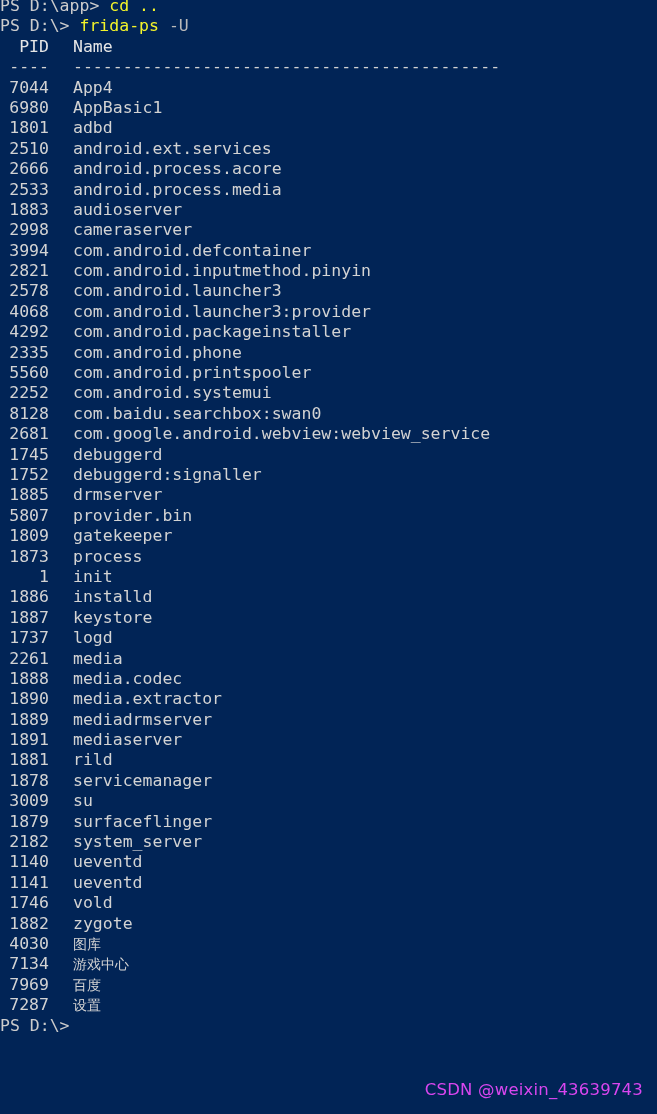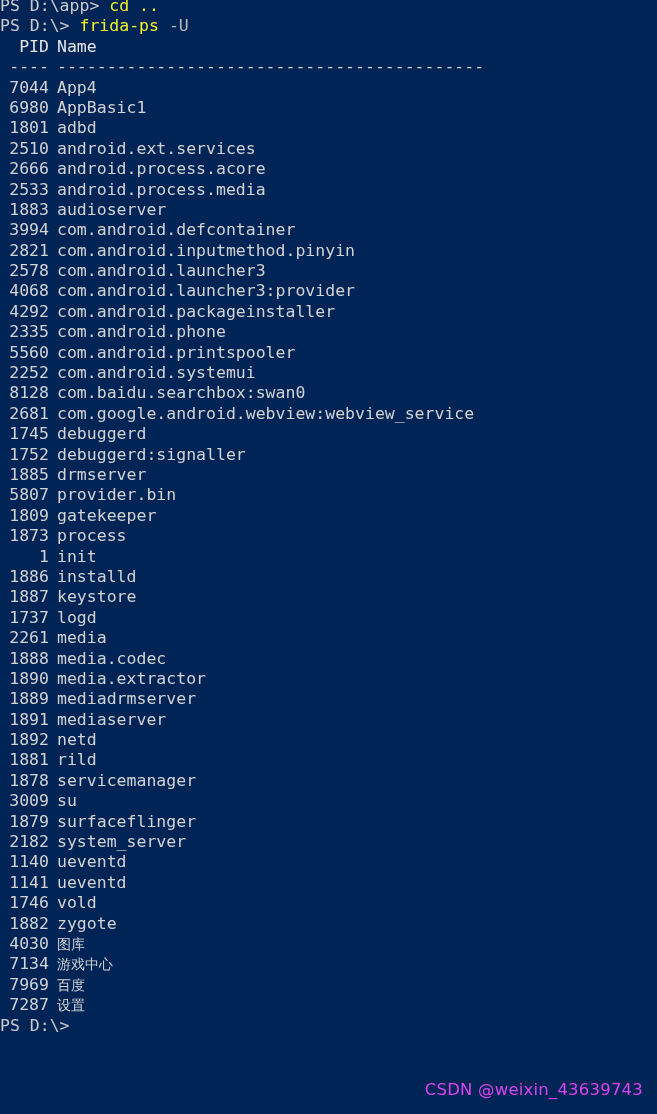--- a/index.html
+++ b/index.html
@@ -44,21 +44,21 @@
     color: #d3d3d3;
   }
   .pid {
     display: inline-block;
     width: 52px;
     text-align: right;
     margin-left: -3px;
   }
   .name {
     display: inline-block;
-    margin-left: 8px;
+    margin-left: 24px;
   }
   .hdr { color: #e6e6e6; }
   .cjk {
     font-family: Liberation Mono, monospace;
     font-size: 14px;
   }
   #watermark {
     position: absolute;
     right: 14px;
     bottom: 14px;
@@ -84,20 +84,21 @@
     <div class="row"><span class="pid">----</span><span class="name">-------------------------------------------</span></div>
 
     <div id="rows">
         <div class="row"><span class="pid">7044</span><span class="name">App4</span></div>
         <div class="row"><span class="pid">6980</span><span class="name">AppBasic1</span></div>
         <div class="row"><span class="pid">1801</span><span class="name">adbd</span></div>
         <div class="row"><span class="pid">2510</span><span class="name">android.ext.services</span></div>
         <div class="row"><span class="pid">2666</span><span class="name">android.process.acore</span></div>
         <div class="row"><span class="pid">2533</span><span class="name">android.process.media</span></div>
         <div class="row"><span class="pid">1883</span><span class="name">audioserver</span></div>
+        <div class="row"><span class="pid">2998</span><span class="name">cameraserver</span></div>
         <div class="row"><span class="pid">3994</span><span class="name">com.android.defcontainer</span></div>
         <div class="row"><span class="pid">2821</span><span class="name">com.android.inputmethod.pinyin</span></div>
         <div class="row"><span class="pid">2578</span><span class="name">com.android.launcher3</span></div>
         <div class="row"><span class="pid">4068</span><span class="name">com.android.launcher3:provider</span></div>
         <div class="row"><span class="pid">4292</span><span class="name">com.android.packageinstaller</span></div>
         <div class="row"><span class="pid">2335</span><span class="name">com.android.phone</span></div>
         <div class="row"><span class="pid">5560</span><span class="name">com.android.printspooler</span></div>
         <div class="row"><span class="pid">2252</span><span class="name">com.android.systemui</span></div>
         <div class="row"><span class="pid">8128</span><span class="name">com.baidu.searchbox:swan0</span></div>
         <div class="row"><span class="pid">2681</span><span class="name">com.google.android.webview:webview_service</span></div>
@@ -109,21 +110,20 @@
         <div class="row"><span class="pid">1873</span><span class="name">process</span></div>
         <div class="row"><span class="pid">1</span><span class="name">init</span></div>
         <div class="row"><span class="pid">1886</span><span class="name">installd</span></div>
         <div class="row"><span class="pid">1887</span><span class="name">keystore</span></div>
         <div class="row"><span class="pid">1737</span><span class="name">logd</span></div>
         <div class="row"><span class="pid">2261</span><span class="name">media</span></div>
         <div class="row"><span class="pid">1888</span><span class="name">media.codec</span></div>
         <div class="row"><span class="pid">1890</span><span class="name">media.extractor</span></div>
         <div class="row"><span class="pid">1889</span><span class="name">mediadrmserver</span></div>
         <div class="row"><span class="pid">1891</span><span class="name">mediaserver</span></div>
-        <div class="row"><span class="pid">1892</span><span class="name">netd</span></div>
         <div class="row"><span class="pid">1881</span><span class="name">rild</span></div>
         <div class="row"><span class="pid">1878</span><span class="name">servicemanager</span></div>
         <div class="row"><span class="pid">3009</span><span class="name">su</span></div>
         <div class="row"><span class="pid">1879</span><span class="name">surfaceflinger</span></div>
         <div class="row"><span class="pid">2182</span><span class="name">system_server</span></div>
         <div class="row"><span class="pid">1140</span><span class="name">ueventd</span></div>
         <div class="row"><span class="pid">1141</span><span class="name">ueventd</span></div>
         <div class="row"><span class="pid">1746</span><span class="name">vold</span></div>
         <div class="row"><span class="pid">1882</span><span class="name">zygote</span></div>
         <div class="row"><span class="pid">4030</span><span class="name cjk">图库</span></div>

